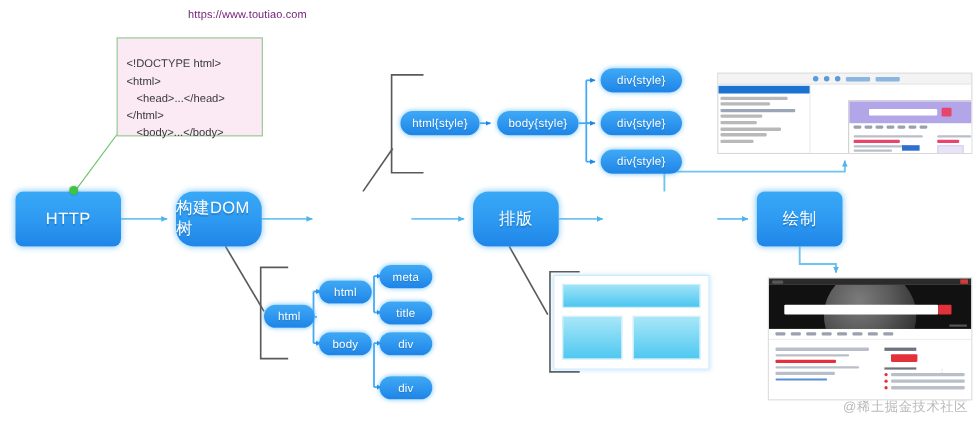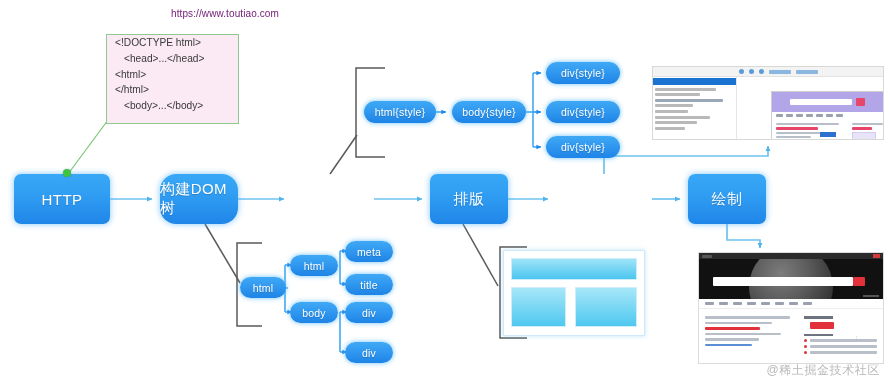--- a/index.html
+++ b/index.html
@@ -19,21 +19,21 @@
     position:absolute;left:152px;top:8px;
     font-size:10px;color:#701a75;letter-spacing:.1px;
     white-space:nowrap;
     margin-left:19px;
   }
 
   
   .code-card{
     position:absolute;left:106px;top:34px;width:133px;height:90px;
     background:#fbeaf3;border:1.4px solid #8fc98f;
-    box-sizing:border-box;padding:0 8px;
+    box-sizing:border-box;padding:16px 8px;
   }
   .code-card .ln{
     font-size:10.2px;line-height:15.8px;color:#3a3a3a;
     font-family:"Liberation Sans","DejaVu Sans",sans-serif;
     white-space:nowrap;
   }
   .code-card .ind{padding-left:9px;}
 
   
   .node{
@@ -41,21 +41,21 @@
     border-radius:7px;
     background:linear-gradient(180deg,#38a8f6 0%,#2f9cf2 45%,#1f86e8 100%);
     box-shadow:0 0 6px rgba(90,180,245,.75);
     display:flex;align-items:center;justify-content:center;
     color:#ffffff;font-size:15px;letter-spacing:.4px;
     text-shadow:0 1px 1px rgba(0,0,0,.18);
   }
   .node.n-http{left:14px;top:174px;width:96px;height:50px;}
   .node.n-dom{left:160px;top:174px;width:78px;height:50px;border-radius:16px;}
   .node.n-css{left:292px;top:174px;width:82px;height:50px;}
-  .node.n-layout{left:430px;top:174px;width:78px;height:50px;}
+  .node.n-layout{left:430px;top:174px;width:78px;height:50px;border-radius:14px;}
   .node.n-render{left:556px;top:174px;width:96px;height:50px;}
   .node.n-paint{left:688px;top:174px;width:78px;height:50px;}
 
   
   .green-dot{
     position:absolute;left:63px;top:169px;width:8px;height:8px;
     border-radius:50%;background:#3fc43f;box-shadow:0 0 2px rgba(0,0,0,.25);
   }
 
   
@@ -264,22 +264,22 @@
 
     <g stroke="#6fc46f" stroke-width="1.1" fill="none">
       <line x1="108" y1="120" x2="68" y2="174"></line>
     </g>
   </svg>
 
   <div class="url">https://www.toutiao.com</div>
 
   <div class="code-card">
     <div class="ln">&lt;!DOCTYPE html&gt;</div>
+    <div class="ln">&lt;html&gt;</div>
     <div class="ln ind">&lt;head&gt;...&lt;/head&gt;</div>
-    <div class="ln">&lt;html&gt;</div>
     <div class="ln">&lt;/html&gt;</div>
     <div class="ln ind">&lt;body&gt;...&lt;/body&gt;</div>
   </div>
 
   <div class="node n-http">HTTP</div>
   <div class="green-dot"></div>
   <div class="node n-dom">构建DOM树</div>
   <div class="node n-layout">排版</div>
   <div class="node n-paint">绘制</div>
 

